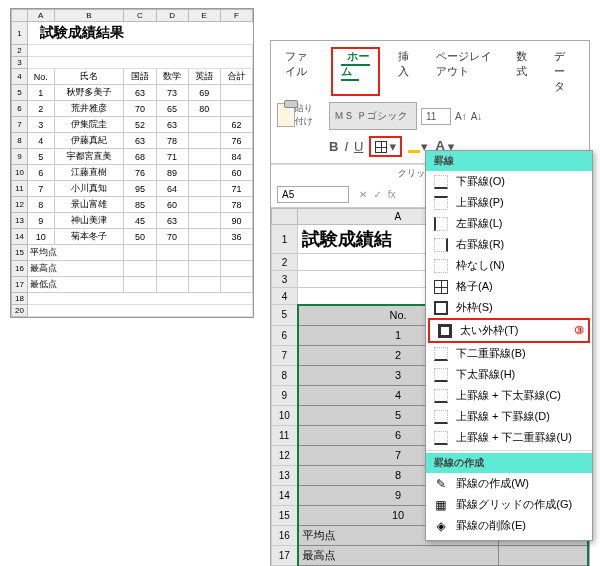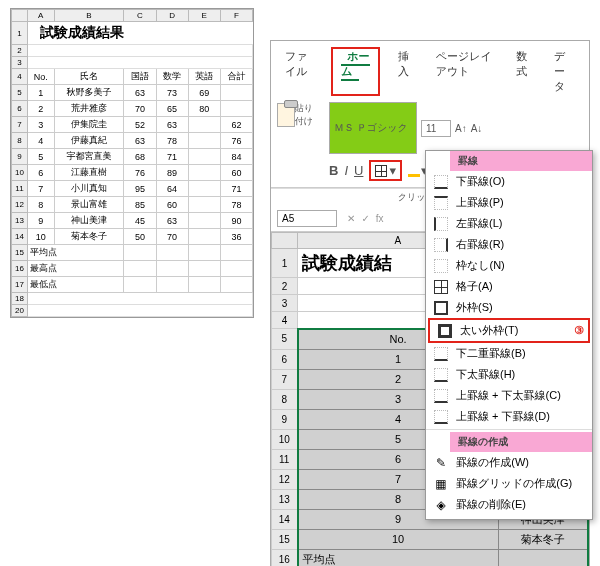--- a/index.html
+++ b/index.html
@@ -22,58 +22,58 @@
 .tab.active { color: #107c41; border-bottom: 2px solid #107c41; font-weight: bold; }
 .highlight-home { border: 2px solid #e2231a; padding: 0 8px; }
 
 .ribbon { display: flex; padding: 6px 6px; border-bottom: 1px solid #ccc; gap: 8px; align-items: flex-start; }
 .ribbon-group { display: flex; flex-direction: column; align-items: center; gap: 2px; font-size: 9px; color: #555; }
 .paste-btn { display: flex; flex-direction: row; align-items: center; width: 44px; }
 .paste-icon { width: 24px; height: 24px; border: 1px solid #aaa; background: #fff5e0; position: relative; }
 .paste-icon::before { content: ""; position: absolute; top: -4px; left: 6px; width: 12px; height: 6px; border: 1px solid #888; background: #ccc; border-radius: 2px; }
 
 .font-row { display: flex; gap: 4px; align-items: center; }
-.font-select { border: 1px solid #aaa; padding: 18px 4px; font-size: 10px; width: 88px; background: #84cc16; }
+.font-select { border: 1px solid #aaa; padding: 6px 4px; font-size: 10px; width: 88px; background: #e5e5e5; }
 .size-select { border: 1px solid #aaa; padding: 2px 4px; font-size: 10px; width: 30px; background: #fff; }
 .aa { font-size: 10px; }
 .biu { display: flex; gap: 6px; margin-top: 4px; align-items: center; }
 .biu span { font-size: 13px; cursor: pointer; }
 .border-btn { border: 2px solid #e2231a; padding: 1px 4px; display: inline-flex; align-items: center; gap: 2px; }
 .grid-icon { width: 12px; height: 12px; display: inline-block; border: 1px solid #333; position: relative; }
 .grid-icon::before { content: ""; position: absolute; top: 50%; left: 0; right: 0; border-top: 1px solid #333; }
 .grid-icon::after { content: ""; position: absolute; left: 50%; top: 0; bottom: 0; border-left: 1px solid #333; }
 .chev { font-size: 9px; }
 .fill-btn, .font-color { display: inline-flex; align-items: center; gap: 1px; }
 .bucket { width: 12px; height: 12px; border-bottom: 3px solid #ffc000; }
 .fontA { font-weight: bold; border-bottom: 3px solid #e2231a; padding: 0 2px; }
 
 .group-label { border-top: 1px solid #ddd; text-align: center; font-size: 9px; color: #666; padding: 2px 0; }
 
 .namebox-row { display: flex; align-items: center; padding: 4px 6px; gap: 10px; border-bottom: 1px solid #ccc; }
-.namebox { border: 1px solid #aaa; padding: 2px 4px; width: 60px; font-size: 10px; }
+.namebox { border: 1px solid #aaa; padding: 2px 4px; width: 72px; font-size: 10px; }
 .fx-area { display: flex; align-items: center; gap: 6px; color: #999; font-size: 10px; }
 
 
 .grid-area { position: relative; }
 .grid { border-collapse: collapse; width: 100%; font-size: 11px; }
 .grid th { background: #e8e8e8; border: 1px solid #bbb; font-weight: normal; padding: 2px; font-size: 10px; }
 .grid .colB { width: 90px; }
 .grid td { border: 1px solid #ccc; padding: 2px 4px; height: 17px; text-align: center; }
 .grid .rowh { background: #e8e8e8; text-align: center; width: 26px; font-size: 10px; }
 .grid .title-cell { font-size: 18px; font-weight: bold; text-align: left; border: none; }
 .grid .hdr-cell { background: #fff; font-weight: normal; border: 1px solid #666; }
 .grid .sel { background: #d0d0d0; border: 1px solid #888; }
 .grid .sel.top { border-top: 2px solid #107c41; }
 .grid .sel.bottom { border-bottom: 2px solid #107c41; }
 .grid .sel.left { border-left: 2px solid #107c41; }
 .grid .sel.right { border-right: 2px solid #107c41; }
 
 
 .border-menu { position: absolute; top: 150px; left: 425px; width: 168px; background: #fff; border: 1px solid #999; box-shadow: 2px 2px 6px rgba(0,0,0,0.3); font-size: 11px; padding-bottom: 4px; z-index: 10; }
-.border-menu .section-title { background: #f9a8d4; padding: 3px 8px; font-weight: bold; font-size: 10px; color: #444; margin-left: 24px; }
+.border-menu .section-title { background: #5eead4; padding: 3px 8px; font-weight: bold; font-size: 10px; color: #444; }
 .border-menu .item { display: flex; align-items: center; gap: 8px; padding: 3px 8px; cursor: pointer; }
 .border-menu .bicon { width: 14px; height: 14px; border: 1px solid #333; position: relative; flex-shrink: 0; }
 .border-menu .bicon.bottom-only { border: 1px dotted #bbb; border-bottom: 2px solid #333; }
 .border-menu .bicon.top-only { border: 1px dotted #bbb; border-top: 2px solid #333; }
 .border-menu .bicon.left-only { border: 1px dotted #bbb; border-left: 2px solid #333; }
 .border-menu .bicon.right-only { border: 1px dotted #bbb; border-right: 2px solid #333; }
 .border-menu .bicon.none { border: 1px dotted #bbb; }
 .border-menu .bicon.grid::before { content: ""; position: absolute; top: 50%; left: 0; right: 0; border-top: 1px solid #333; }
 .border-menu .bicon.grid::after { content: ""; position: absolute; left: 50%; top: 0; bottom: 0; border-left: 1px solid #333; }
 .border-menu .bicon.outside { border: 2px solid #333; }
@@ -456,20 +456,24 @@
         <span>下太罫線(H)</span>
       </div>
       <div class="item">
         <span class="bicon bottom-only"></span>
         <span>上罫線 + 下太罫線(C)</span>
       </div>
       <div class="item">
         <span class="bicon bottom-only"></span>
         <span>上罫線 + 下罫線(D)</span>
       </div>
+      <div class="item">
+        <span class="bicon bottom-only"></span>
+        <span>上罫線 + 下二重罫線(U)</span>
+      </div>
     </div>
   <div class="sep"></div>
   <div class="section-title">罫線の作成</div>
   <div id="menu-items3">
       <div class="item">
         <span class="secondary-icon">✎</span>
         <span>罫線の作成(W)</span>
       </div>
       <div class="item">
         <span class="secondary-icon">▦</span>

